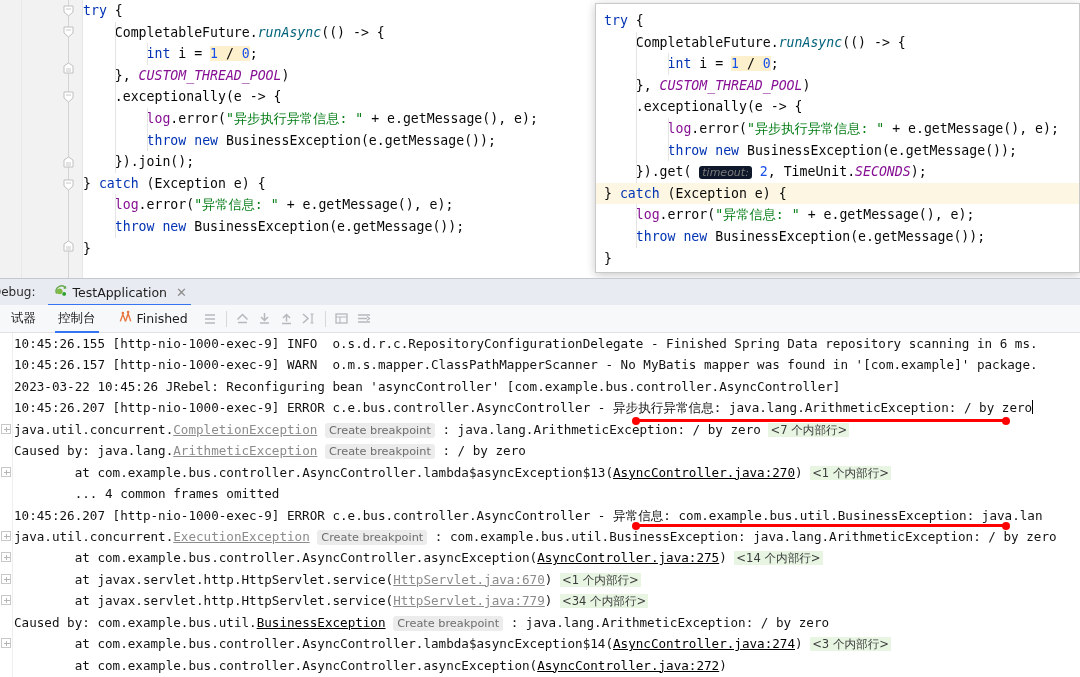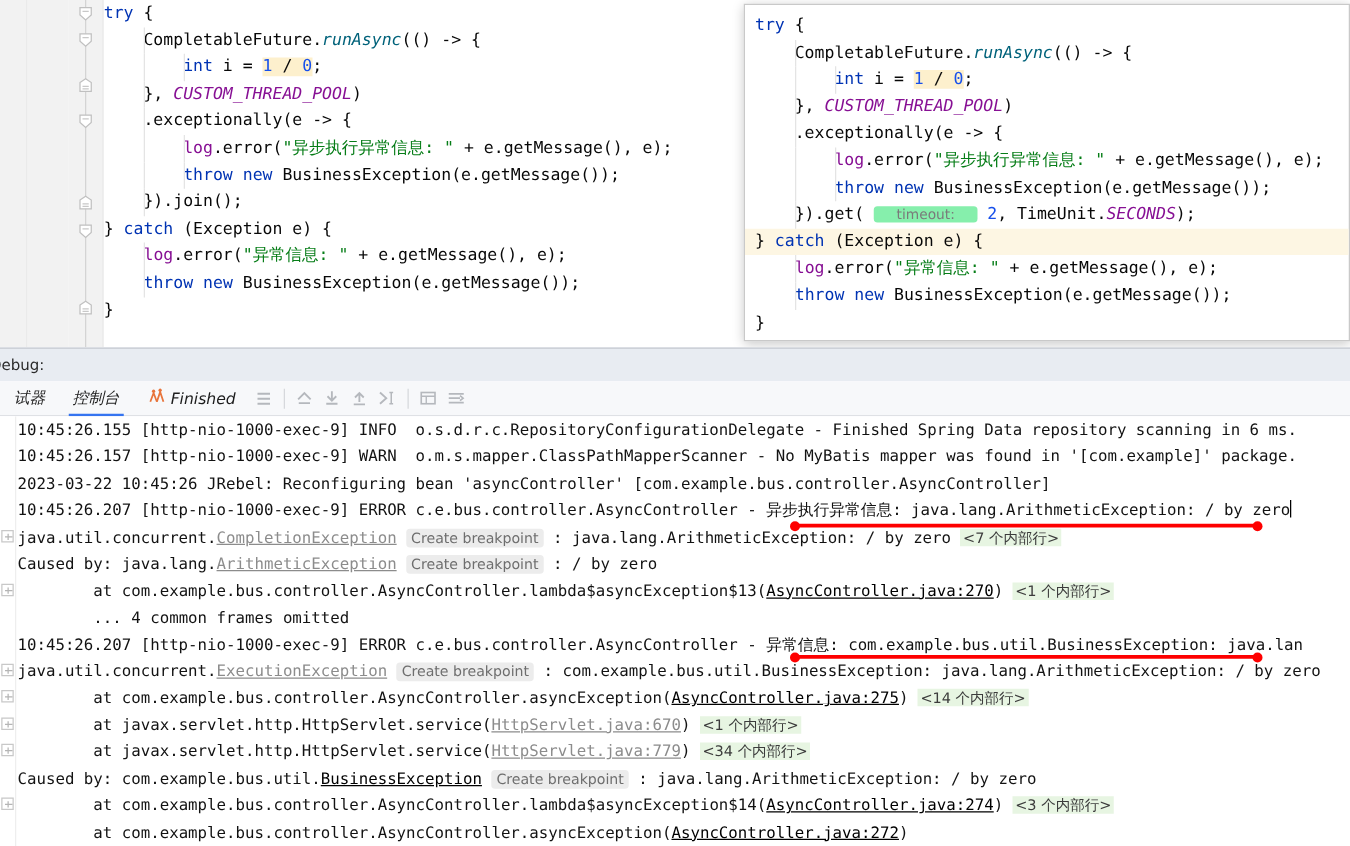--- a/index.html
+++ b/index.html
@@ -54,22 +54,22 @@
   }
 
   .kw   { color: #0033b3; font-weight: normal; }
   .fni  { color: #00627a; font-style: italic; }
   .cons { color: #871094; font-style: italic; }
   .str  { color: #067d17; }
   .num  { color: #1750eb; }
   .fld  { color: #871094; }
   .hl   { background: #fdf0cd; }
   .hintp {
-    background: #86efac; color: #7a7a7a; border-radius: 3px;
-    font-family: "DejaVu Sans", sans-serif; font-size: 11px; padding: 0 18px;
+    background: #0f172a; color: #7a7a7a; border-radius: 3px;
+    font-family: "DejaVu Sans", sans-serif; font-size: 11px; padding: 0 3px; font-style: italic;
   }
 
   
   #overlay {
     position: absolute; left: 595px; top: 3px; width: 485px; height: 270px;
     background: #ffffff;
     border: 1px solid #c9c9c9;
     box-shadow: 0 2px 9px rgba(0,0,0,0.22);
     overflow: hidden;
   }
@@ -112,21 +112,20 @@
   .dbg-toolbar {
     position: relative; height: 28px; background: #f7f8fa;
     border-bottom: 1px solid #dfe1e5;
     display: flex; align-items: center; gap: 0;
   }
   .tbtn {
     display: flex; align-items: center; gap: 4px; height: 28px;
     padding: 0 11px;
     font-family: "DejaVu Sans", sans-serif; font-size: 12.5px; color: #1c1c1c;
     position: relative;
-    font-style: italic;
   }
   .tbtn.active::after {
     content: ""; position: absolute; left: 8px; right: 8px; bottom: 0;
     height: 2px; background: #3574f0;
   }
   .tb-sep { width: 1px; height: 16px; background: #d6d8dc; margin: 0 5px; }
   .tb-icon { width: 22px; height: 22px; display: flex; align-items: center; justify-content: center; }
 
   
   #console {
@@ -236,20 +235,32 @@
 
 <div id="overlay">
   <div class="ov-hl-row" id="ov-hl" style="top: 178.8px;"></div>
   <div class="ov-code" id="overlay-code"><div class="code-line"><span class="kw">try</span><span class=""> {</span></div><div class="code-line"><span class="indent-guide" style="left: 32px;"></span><span class="">    CompletableFuture.</span><span class="fni">runAsync</span><span class="">(() -&gt; {</span></div><div class="code-line"><span class="indent-guide" style="left: 32px;"></span><span class="indent-guide" style="left: 64px;"></span><span class="">        </span><span class="kw">int</span><span class=""> i = </span><span class="hl"><span class="num">1</span><span> / </span><span class="num">0</span></span><span class="">;</span></div><div class="code-line"><span class="indent-guide" style="left: 32px;"></span><span class="">    }, </span><span class="cons">CUSTOM_THREAD_POOL</span><span class="">)</span></div><div class="code-line"><span class="indent-guide" style="left: 32px;"></span><span class="">    .exceptionally(e -&gt; {</span></div><div class="code-line"><span class="indent-guide" style="left: 32px;"></span><span class="indent-guide" style="left: 64px;"></span><span class="">        </span><span class="fld">log</span><span class="">.error(</span><span class="str">"异步执行异常信息: "</span><span class=""> + e.getMessage(), e);</span></div><div class="code-line"><span class="indent-guide" style="left: 32px;"></span><span class="indent-guide" style="left: 64px;"></span><span class="">        </span><span class="kw">throw</span><span class=""> </span><span class="kw">new</span><span class=""> BusinessException(e.getMessage());</span></div><div class="code-line"><span class="indent-guide" style="left: 32px;"></span><span class="">    }).get( </span><span class="hintp">timeout:</span><span class=""> </span><span class="num">2</span><span class="">, TimeUnit.</span><span class="cons">SECONDS</span><span class="">);</span></div><div class="code-line"><span class="">} </span><span class="kw">catch</span><span class=""> (Exception e) {</span></div><div class="code-line"><span class="indent-guide" style="left: 32px;"></span><span class="">    </span><span class="fld">log</span><span class="">.error(</span><span class="str">"异常信息: "</span><span class=""> + e.getMessage(), e);</span></div><div class="code-line"><span class="indent-guide" style="left: 32px;"></span><span class="">    </span><span class="kw">throw</span><span class=""> </span><span class="kw">new</span><span class=""> BusinessException(e.getMessage());</span></div><div class="code-line"><span class="">}</span></div></div>
 </div>
 
 <div id="debugwin">
 
   <div class="dbg-tabbar">
     <span class="dbg-label">Debug:</span>
+    <div class="dbg-tab active">
+      <span>
+        <svg width="14" height="14" viewBox="0 0 16 16">
+          <path d="M3.2 10.8 C1.4 8.4 2.4 4.6 5.6 3 C8.2 1.7 11.4 2.4 12.9 4.3" fill="none" stroke="#6aa84f" stroke-width="1.7"></path>
+          <path d="M12.9 2.4 L13.3 4.6 L11.1 4.9" fill="none" stroke="#6aa84f" stroke-width="1.5"></path>
+          <circle cx="6.4" cy="8.4" r="3.4" fill="#7fba41"></circle>
+          <circle cx="11.6" cy="11.3" r="2.2" fill="#2aa02a"></circle>
+        </svg>
+      </span>
+      <span>TestApplication</span>
+      <span class="tab-close">✕</span>
+    </div>
   </div>
 
   <div class="dbg-toolbar">
     <div class="tbtn">
       <span>试器</span>
     </div>
     <div class="tbtn active">
       <span>控制台</span>
     </div>
     <div class="tbtn">

